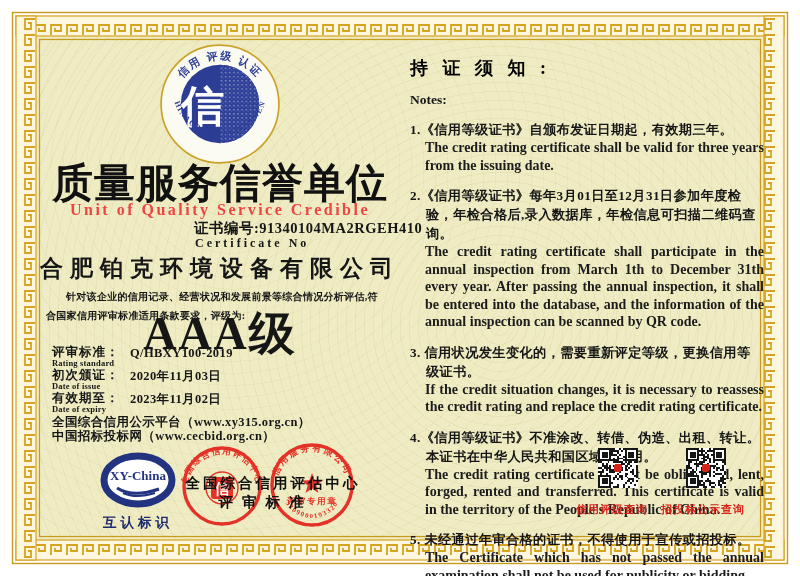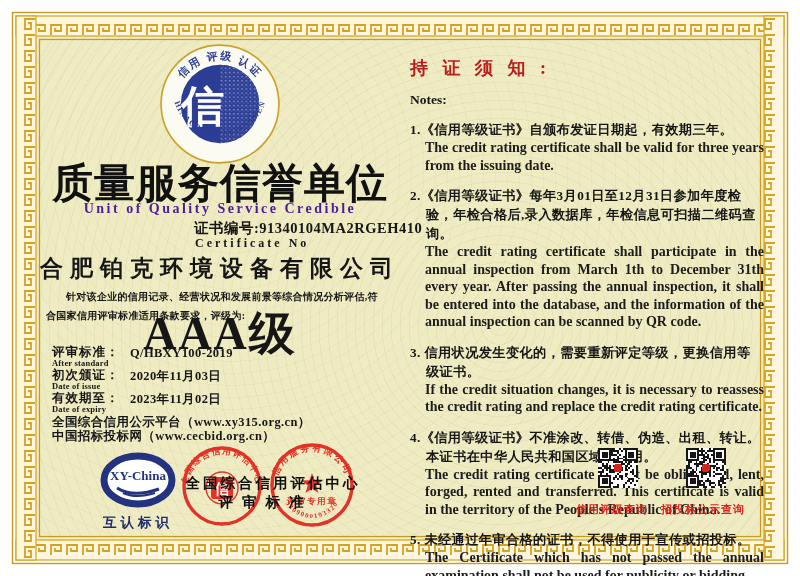--- a/index.html
+++ b/index.html
@@ -14,21 +14,21 @@
   svg text{font-family:"Liberation Serif","DejaVu Serif",serif;}
 
   
   .frame-svg{position:absolute;left:0;top:0;z-index:3;pointer-events:none;}
 
   
   .seal-wrap{position:absolute;left:158px;top:42px;width:124px;height:124px;z-index:4;}
   .title-cn{position:absolute;left:40px;top:156px;width:360px;text-align:center;
             font-size:41px;font-weight:700;letter-spacing:1px;color:#111;z-index:4;}
   .title-en{position:absolute;left:40px;top:201px;width:360px;text-align:center;
-            font-size:14px;font-weight:800;letter-spacing:2.5px;color:#4c1d95;z-index:4;}
+            font-size:16px;font-weight:800;letter-spacing:2.5px;color:#ef4444;z-index:4;}
   .cert-line{position:absolute;left:194px;top:219px;font-size:14.5px;font-weight:800;
              letter-spacing:0.5px;z-index:4;}
   .cert-en{position:absolute;left:195px;top:236px;font-size:12px;font-weight:800;
            letter-spacing:3px;z-index:4;}
   .company{position:absolute;left:30px;top:253px;width:380px;text-align:center;
            font-size:23px;font-weight:800;letter-spacing:7px;z-index:4;}
   .para{position:absolute;left:46px;top:287px;width:342px;font-size:10px;font-weight:700;
         line-height:19px;text-indent:2em;letter-spacing:0.3px;z-index:4;}
   .grade{position:absolute;left:40px;top:303px;width:360px;text-align:center;
          font-size:46px;font-weight:800;letter-spacing:2px;z-index:4;}
@@ -46,21 +46,21 @@
   .stamp{position:absolute;z-index:4;opacity:0.92;}
   .stamp-left{left:177px;top:441px;}
   .stamp-right{left:264px;top:437px;}
   .stamp-overlay1{position:absolute;left:178px;top:474px;width:190px;text-align:center;
                   font-size:14.5px;font-weight:800;letter-spacing:3px;color:#101010;z-index:5;}
   .stamp-overlay2{position:absolute;left:178px;top:493px;width:175px;text-align:center;
                   font-size:14.5px;font-weight:800;letter-spacing:9px;color:#101010;z-index:5;}
 
   
   .right-col{position:absolute;left:410px;top:56px;width:354px;z-index:4;}
-  .notes-title-cn{font-size:18px;font-weight:900;letter-spacing:5px;color:#b91c1c;}
+  .notes-title-cn{font-size:18px;font-weight:900;letter-spacing:5px;color:#000000;}
   .notes-title-en{font-size:13.5px;font-weight:800;margin-top:12px;}
   .note{margin-top:12px;}
   .n-cn{font-size:13.2px;font-weight:800;line-height:19px;letter-spacing:0.4px;
         padding-left:16px;text-indent:-16px;color:#151515;}
   .n-en{font-size:14px;font-weight:600;line-height:17.5px;margin-left:15px;color:#1c1c1c;
         text-align:justify;}
 
   
   .qr{position:absolute;top:448px;width:40px;height:40px;z-index:4;}
   #qr1{left:598px;} #qr2{left:686px;}
@@ -124,21 +124,21 @@
   <div class="cert-en">Certificate No</div>
 
   <div class="company">合肥铂克环境设备有限公司</div>
   <div class="para">针对该企业的信用记录、经营状况和发展前景等综合情况分析评估,符合国家信用评审标准适用条款要求，评级为:</div>
   <div class="grade">AAA级</div>
 
   <div class="fields" id="fields">
     <div class="field">
       <div class="f-label">
         <div class="f-cn">评审标准：</div>
-        <div class="f-en">After standard</div>
+        <div class="f-en">Rating standard</div>
       </div>
       <div class="f-val">Q/HBXY100-2019</div>
     </div>
 
     <div class="field">
       <div class="f-label">
         <div class="f-cn">初次颁证：</div>
         <div class="f-en">Date of issue</div>
       </div>
       <div class="f-val">2020年11月03日</div>

